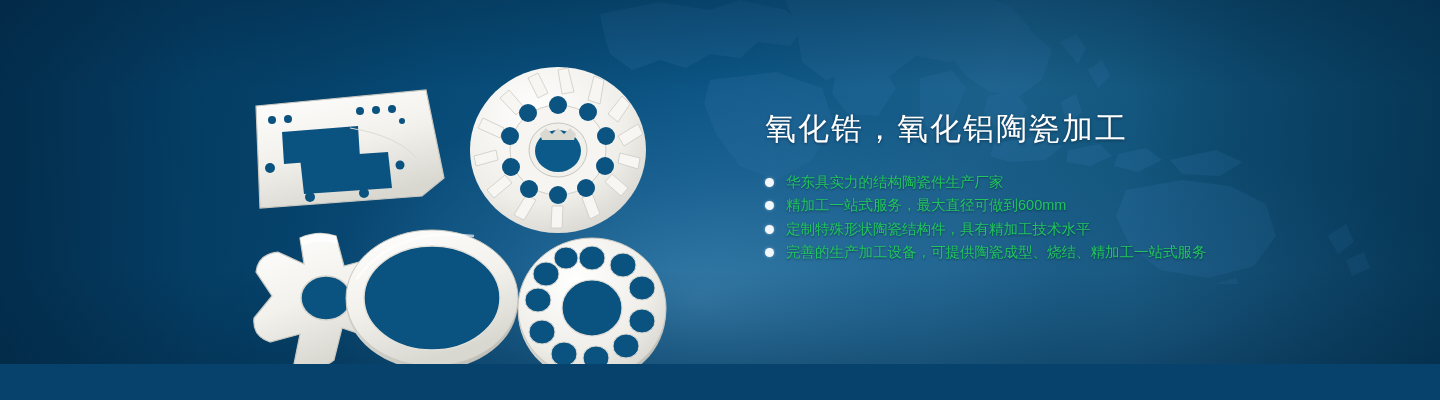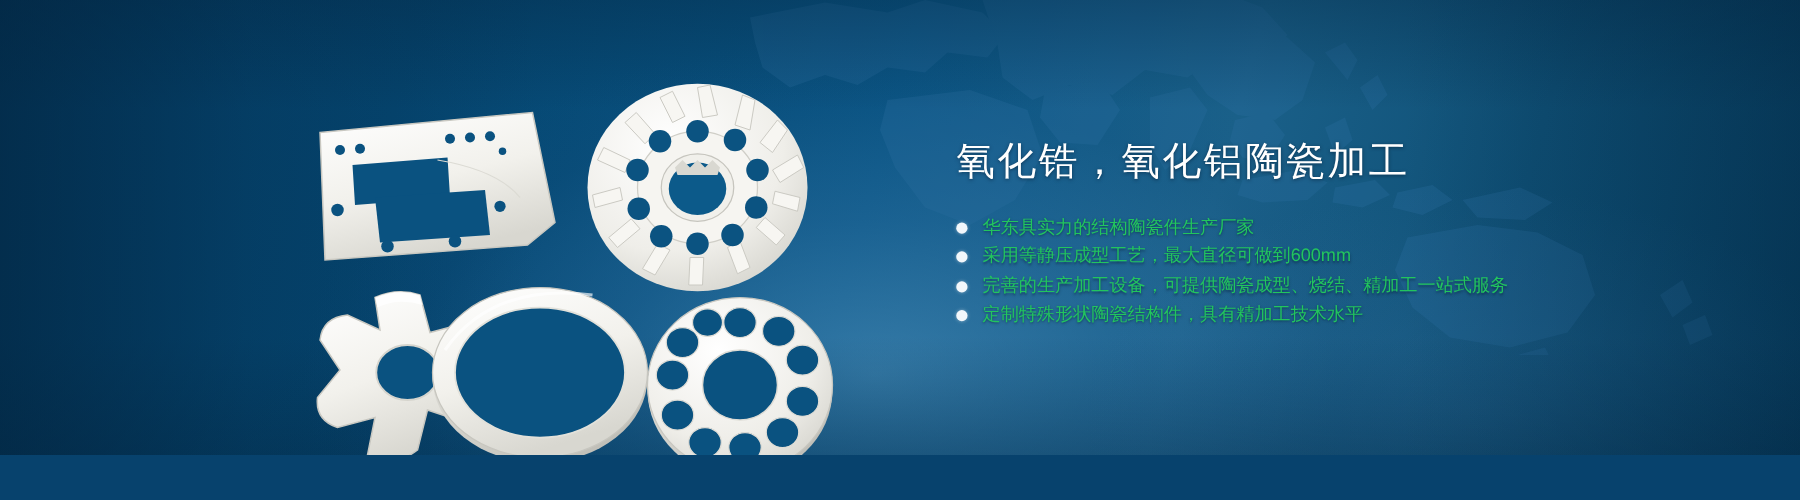--- a/index.html
+++ b/index.html
@@ -251,26 +251,26 @@
 
   <div class="copy">
     <h1 class="headline">氧化锆，氧化铝陶瓷加工</h1>
     <ul class="bullets">
       <li>
         <span class="dot"></span>
         <span>华东具实力的结构陶瓷件生产厂家</span>
       </li>
       <li>
         <span class="dot"></span>
-        <span>采用等静压成型工艺，最大直径可做到600mm</span>
+        <span>精加工一站式服务，最大直径可做到600mm</span>
+      </li>
+      <li>
+        <span class="dot"></span>
+        <span>定制特殊形状陶瓷结构件，具有精加工技术水平</span>
       </li>
       <li>
         <span class="dot"></span>
         <span>完善的生产加工设备，可提供陶瓷成型、烧结、精加工一站式服务</span>
-      </li>
-      <li>
-        <span class="dot"></span>
-        <span>定制特殊形状陶瓷结构件，具有精加工技术水平</span>
       </li>
     </ul>
   </div>
 
 </div>
 
 </body></html>

